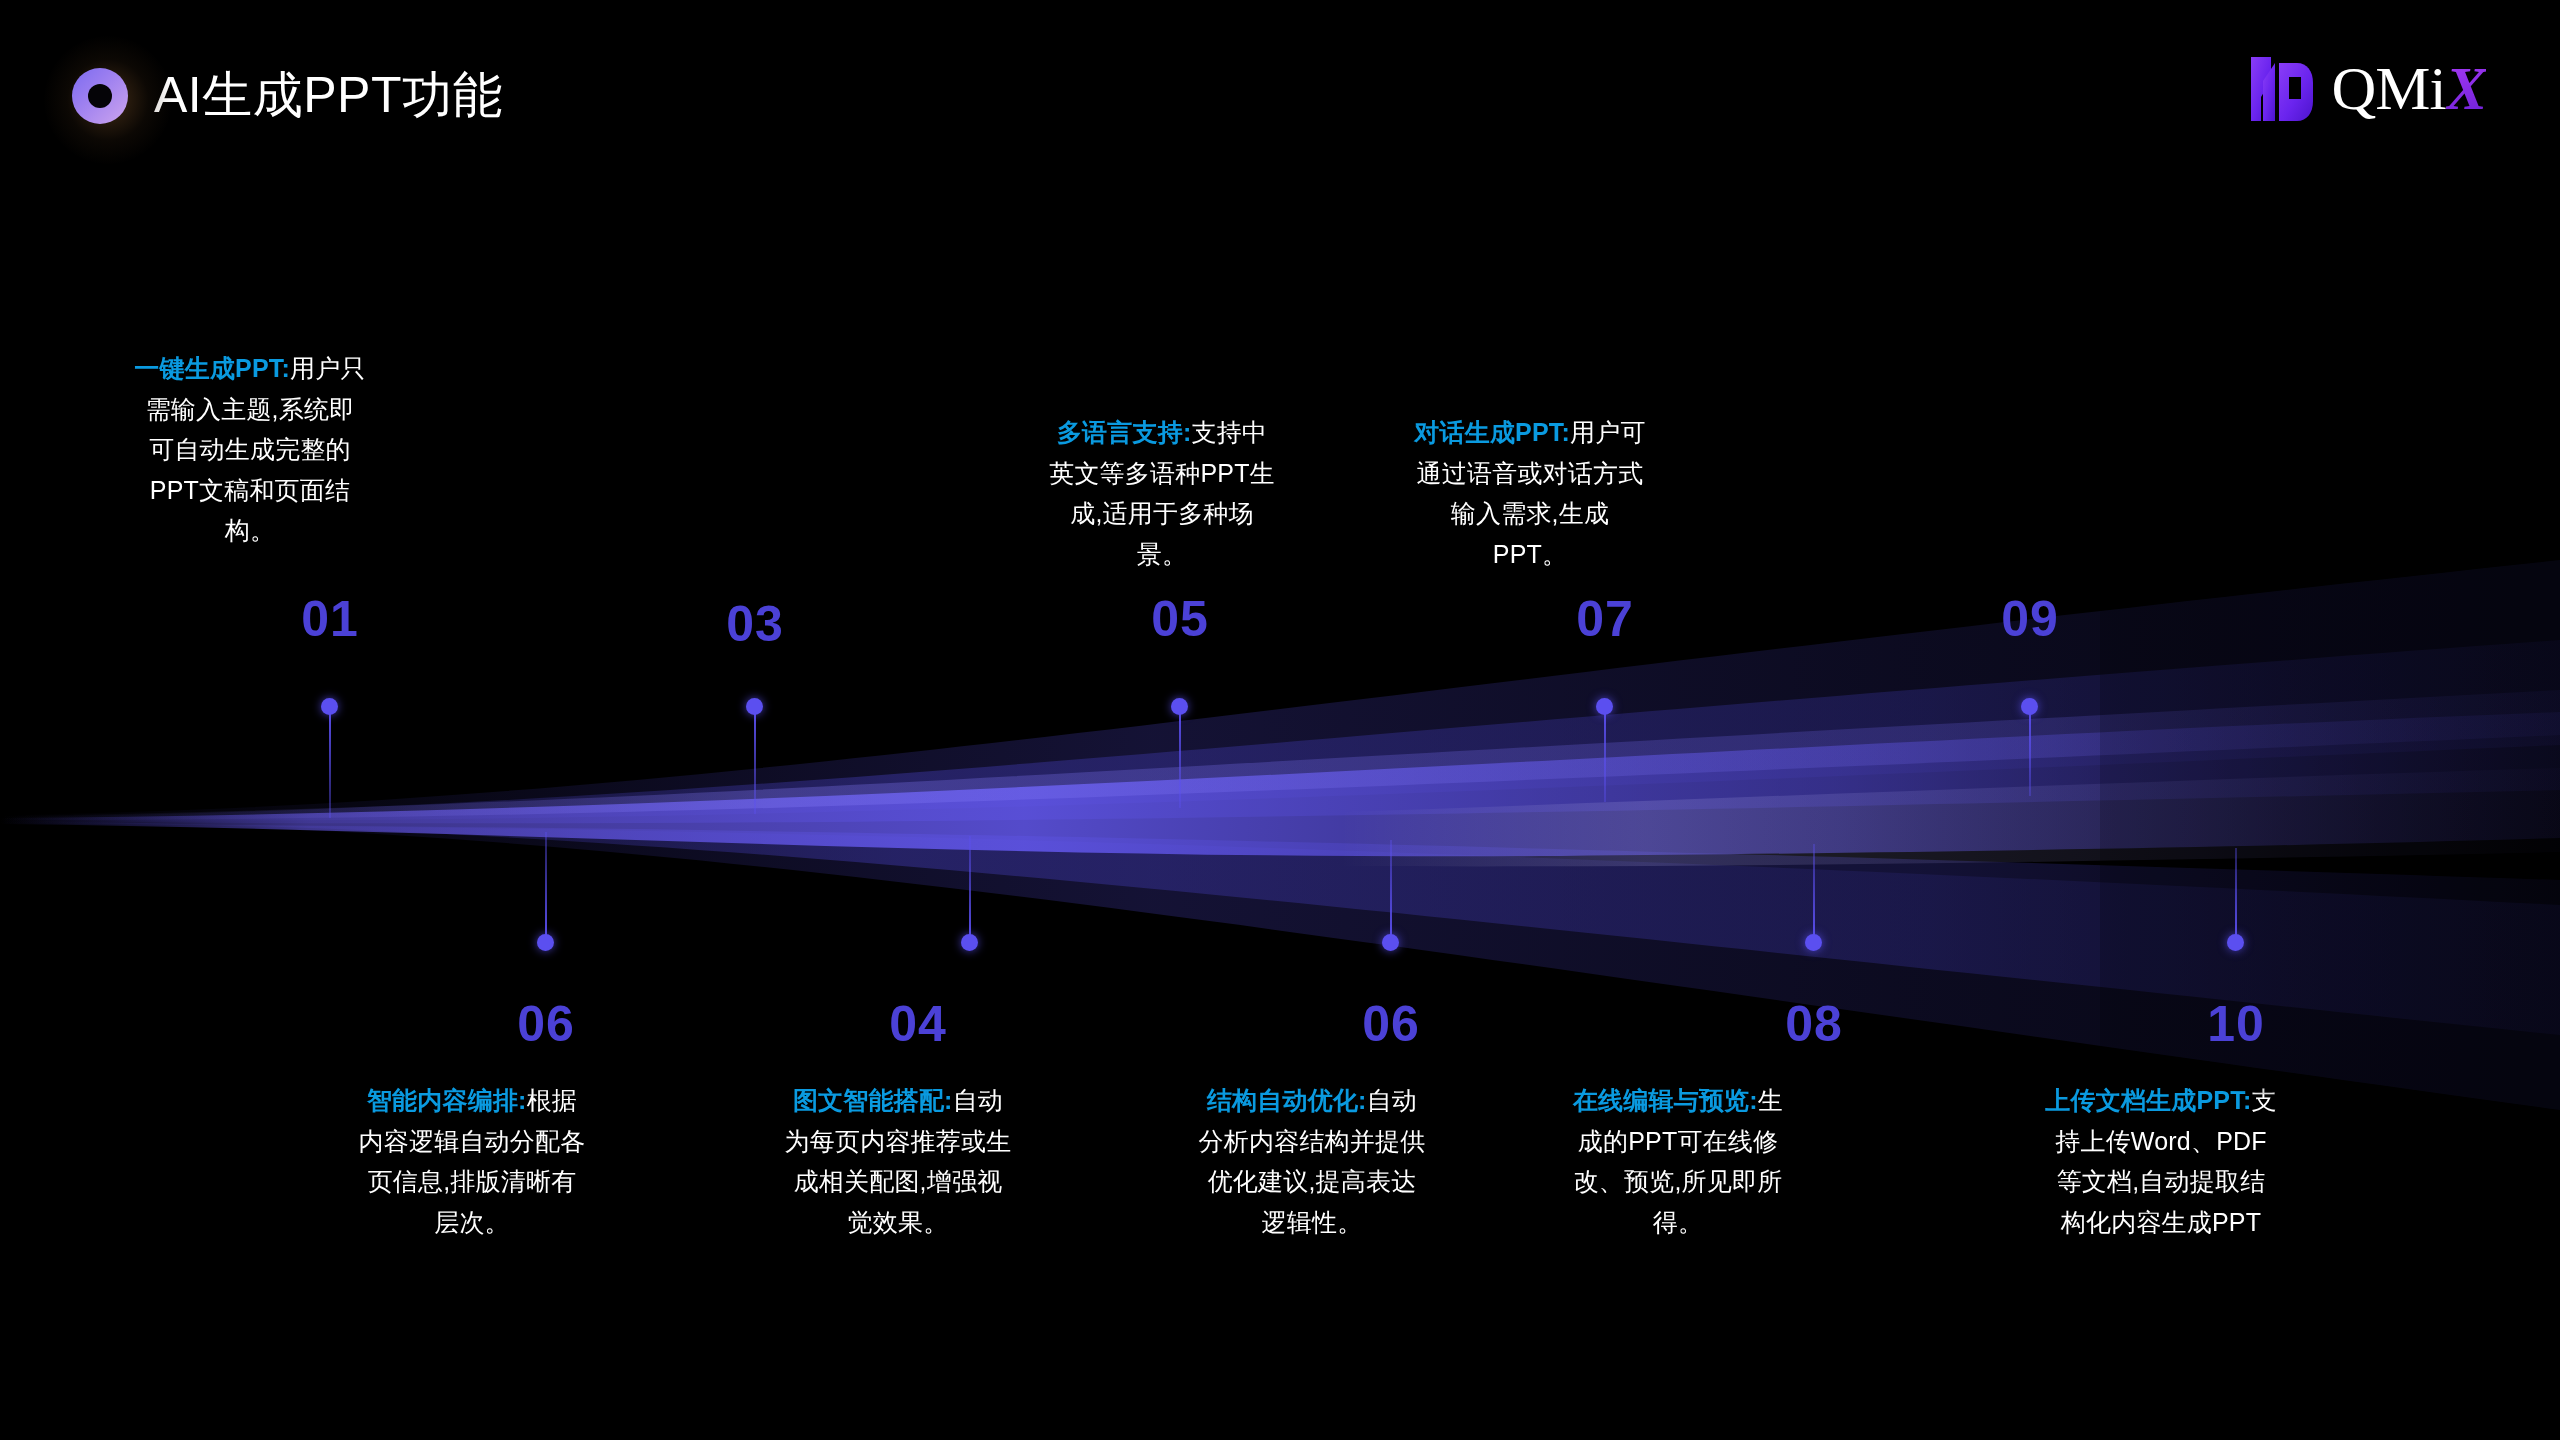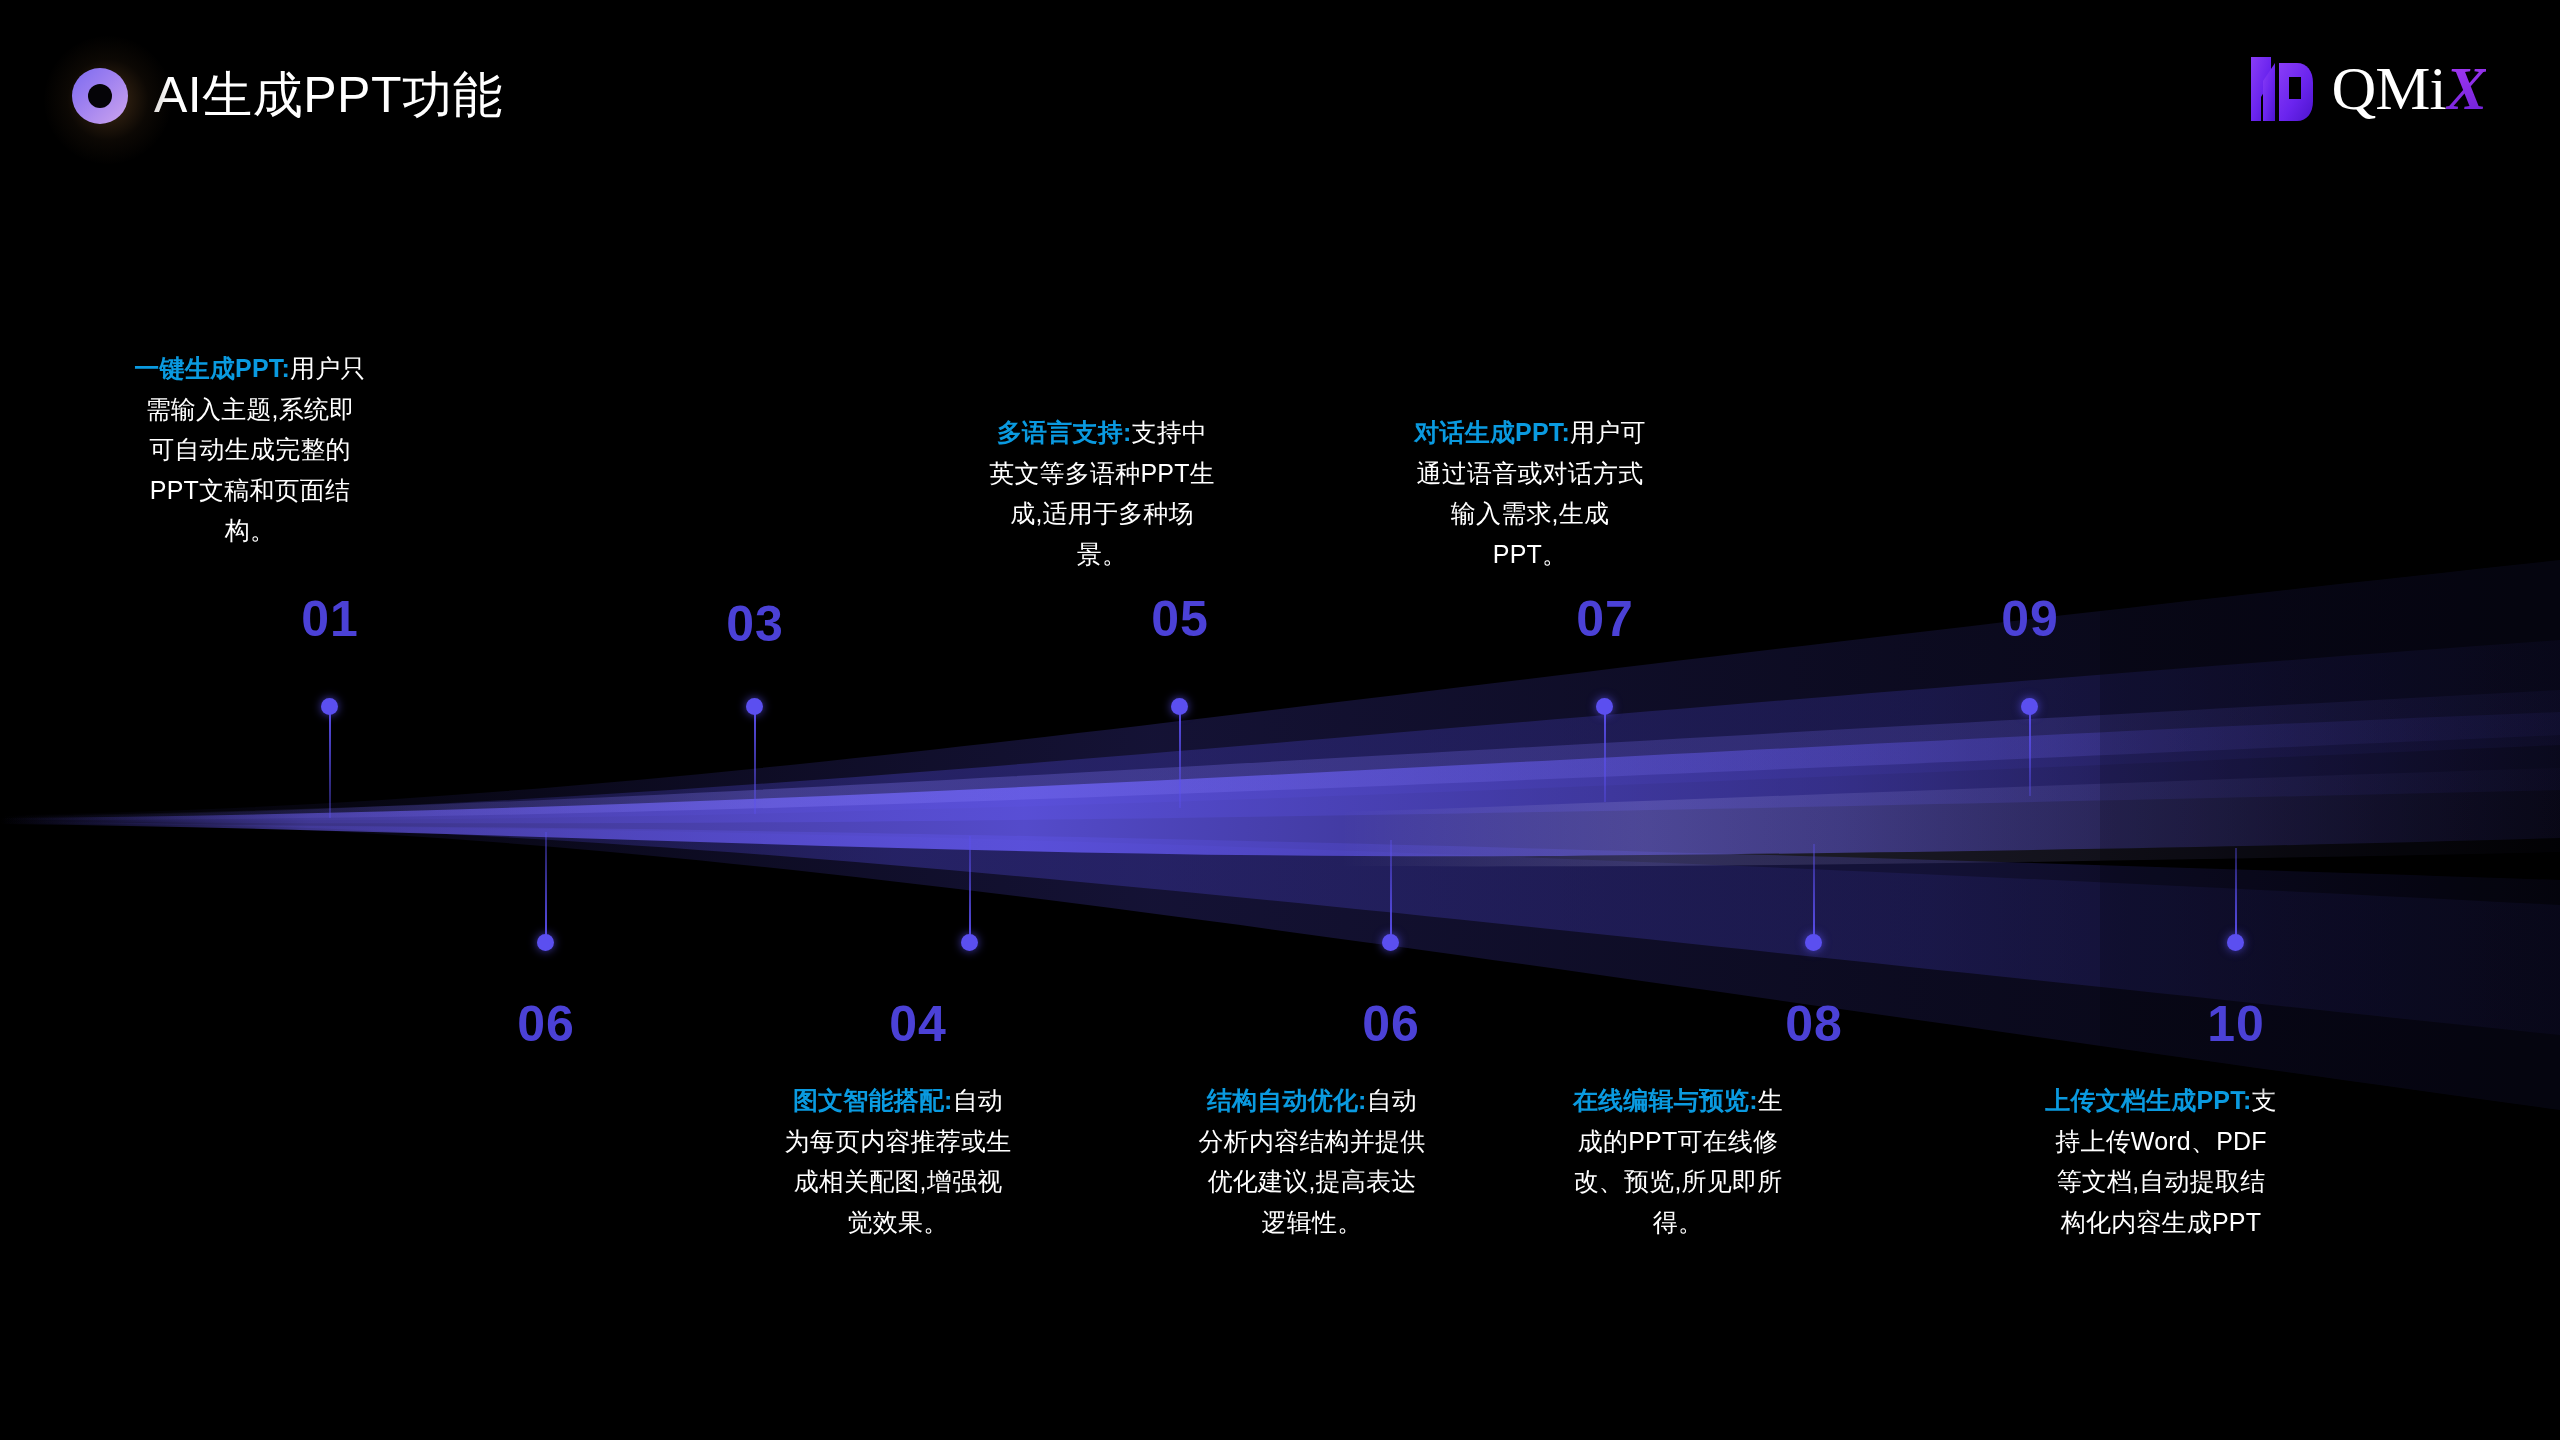--- a/index.html
+++ b/index.html
@@ -178,29 +178,32 @@
     <div class="dot" style="left:2227px;top:934px;"></div>
     <div class="num" style="left:2166px;top:995px;">10</div>
 
   </div>
 
   <div class="blk" style="left:134px;top:348px;">
     <b>一键生成PPT:</b><span>用户只需输入主题,系统即可自动生成完整的PPT文稿和页面结构。</span>
   </div>
 
 
-  <div class="blk" style="left:986px;top:412px;">
+  <div class="blk" style="left:1046px;top:412px;">
     <b>多语言支持:</b><span>支持中英文等多语种PPT生成,适用于多种场景。</span>
   </div>
 
   <div class="blk" style="left:1414px;top:412px;">
     <b>对话生成PPT:</b><span>用户可通过语音或对话方式输入需求,生成PPT。</span>
   </div>
 
 
+  <div class="blk" style="left:356px;top:1080px;">
+    <b>智能内容编排:</b><span>根据内容逻辑自动分配各页信息,排版清晰有层次。</span>
+  </div>
 
   <div class="blk" style="left:782px;top:1080px;">
     <b>图文智能搭配:</b><span>自动为每页内容推荐或生成相关配图,增强视觉效果。</span>
   </div>
 
   <div class="blk" style="left:1196px;top:1080px;">
     <b>结构自动优化:</b><span>自动分析内容结构并提供优化建议,提高表达逻辑性。</span>
   </div>
 
   <div class="blk" style="left:1562px;top:1080px;">

